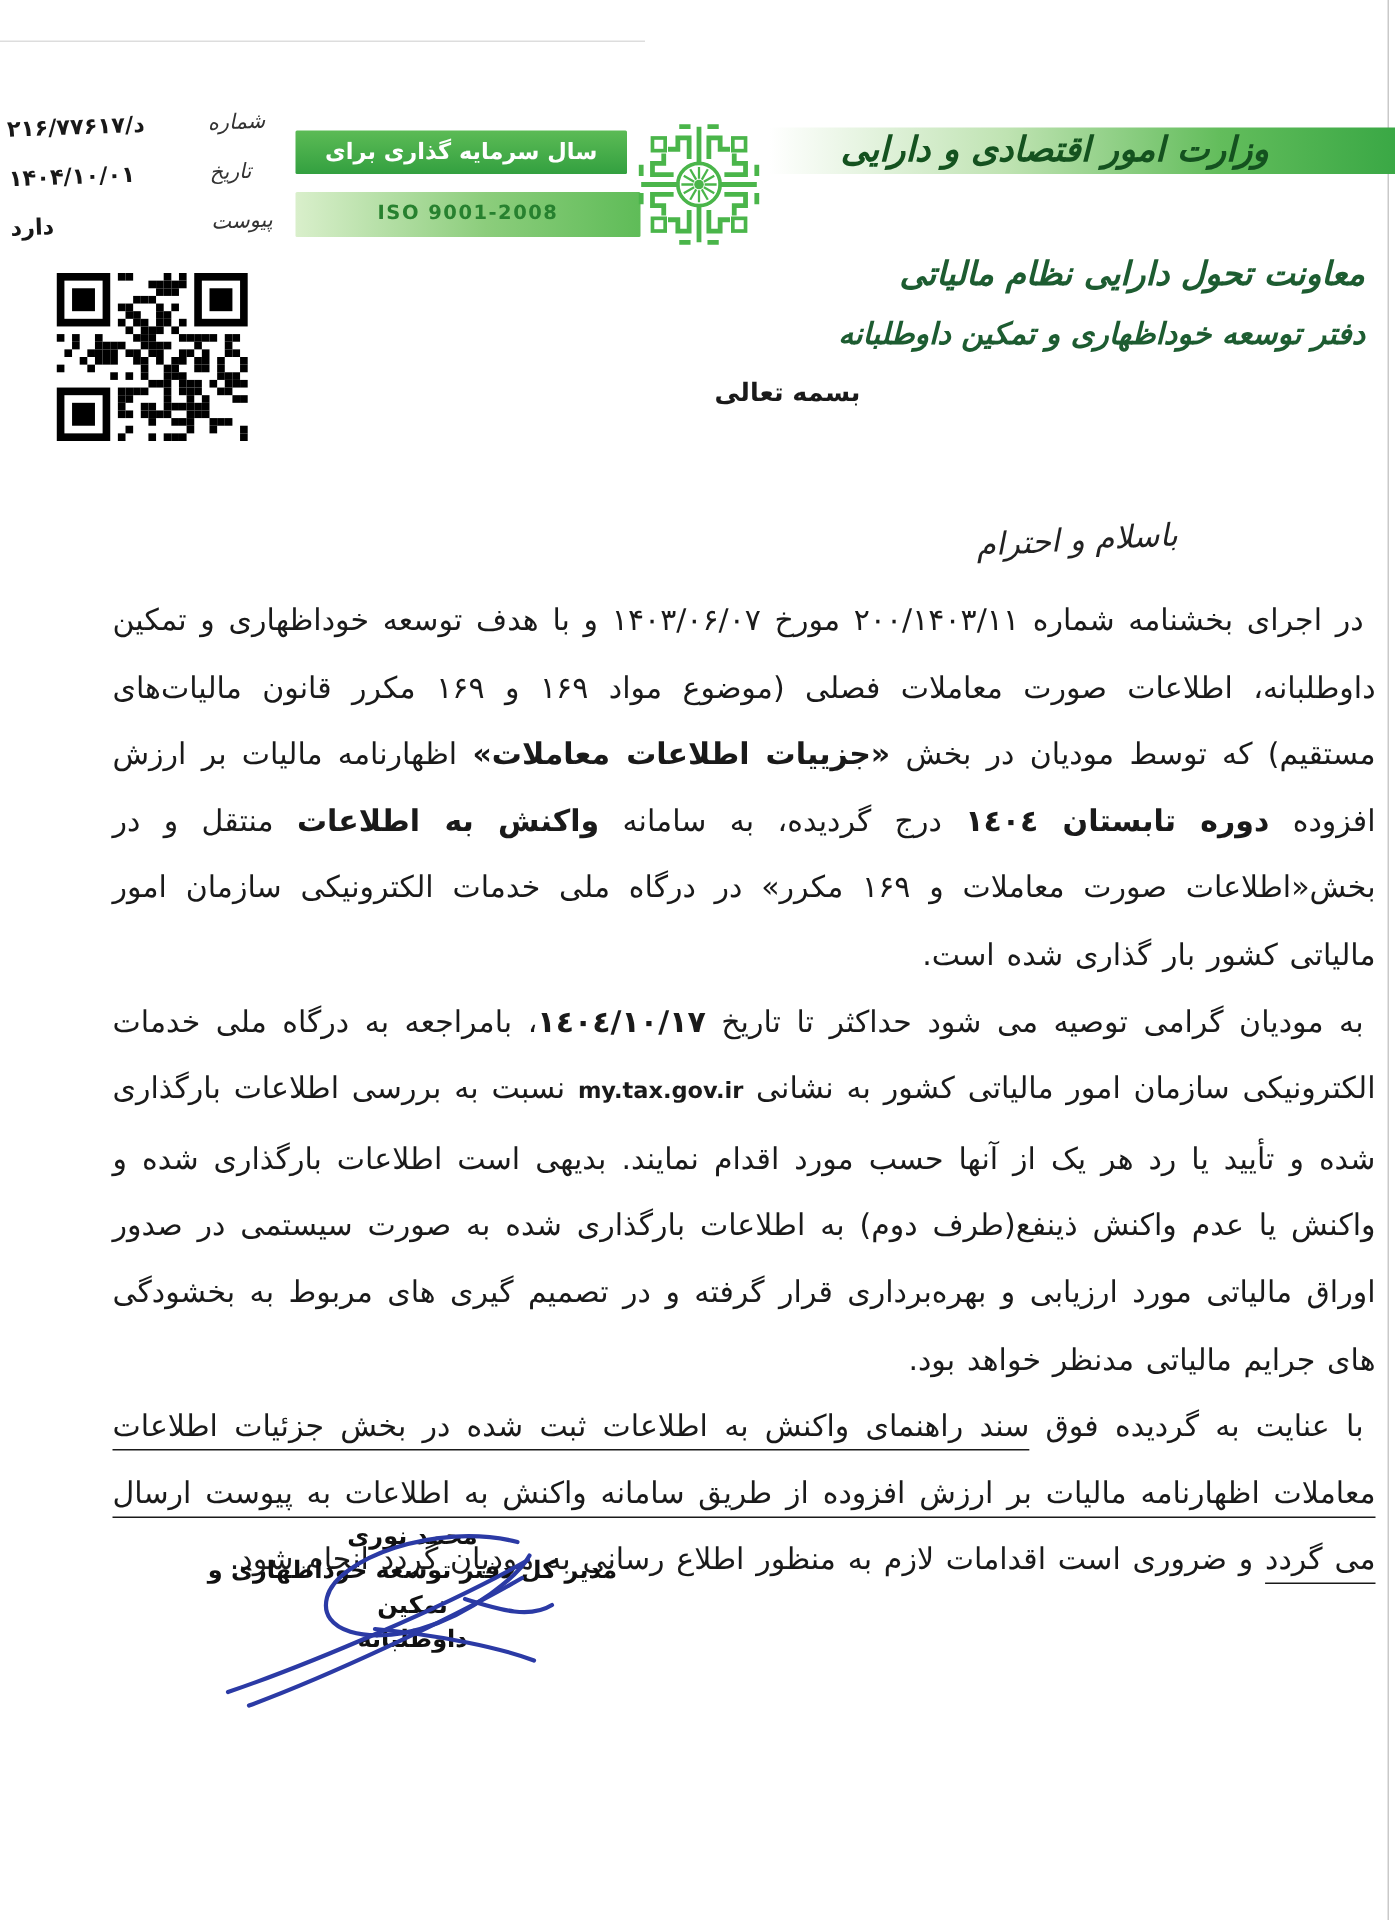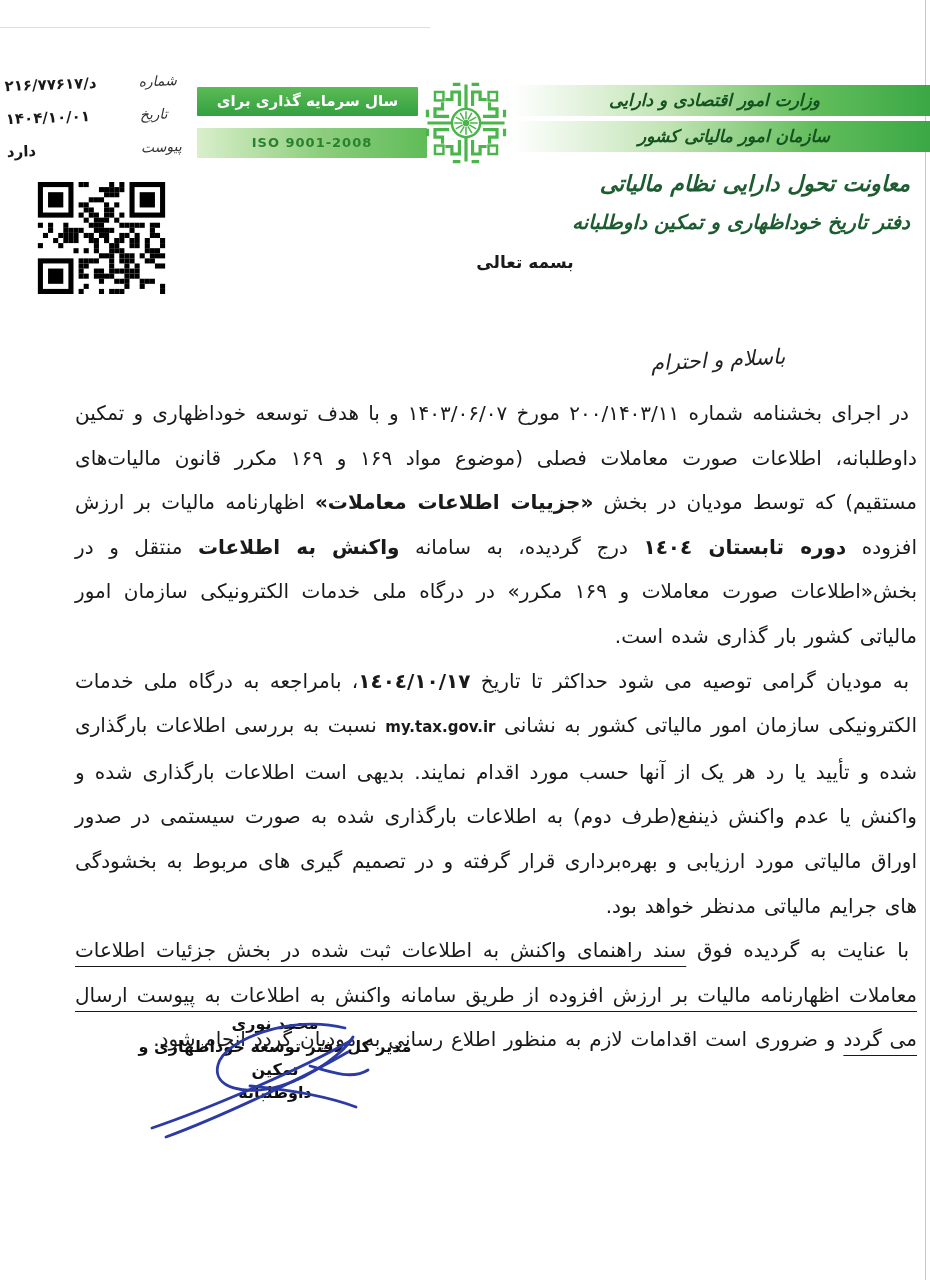--- a/index.html
+++ b/index.html
@@ -49,21 +49,21 @@
     letter-spacing:1px;border-radius:1px;
   }
   .logo{position:absolute;left:419px;top:76px;width:94px;height:94px;}
 
   .banner-right{
     position:absolute;right:0;height:31px;left:513px;
     background:linear-gradient(to right,rgba(255,255,255,0) 0%, #bfe3b2 38%, #63bd5c 72%, #3aa845 100%);
     direction:rtl;color:#14521f;
     font-family:"DejaVu Serif",serif;font-style:italic;font-weight:700;
   }
-  .banner-right-1{top:85px;font-size:17px;line-height:30px;padding-right:110px;}
+  .banner-right-1{top:85px;font-size:23px;line-height:30px;padding-right:84px;}
   .banner-right-2{top:121px;font-size:17px;line-height:30px;padding-right:100px;}
 
   .dept{position:absolute;right:20px;text-align:right;direction:rtl;color:var(--green-dark);
     font-family:"DejaVu Serif",serif;font-style:italic;font-weight:700;}
   .dept-1{top:170px;font-size:22px;}
   .dept-2{top:210px;font-size:20px;}
 
   
   .besmellah{position:absolute;left:455px;top:252px;width:140px;text-align:center;
     font-weight:700;font-size:17px;direction:rtl;}
@@ -318,24 +318,23 @@
       <use href="#spoke" transform="rotate(210)"></use>
         <use href="#spoke" transform="rotate(240)"></use>
       <use href="#spoke" transform="rotate(270)"></use>
         <use href="#spoke" transform="rotate(300)"></use>
       <use href="#spoke" transform="rotate(330)"></use>
     </g>
     <circle r="3.4" fill="#4ab54a"></circle>
   </svg>
 
   <div class="banner-right banner-right-1">وزارت امور اقتصادی و دارایی</div>
-  <div class="banner-right banner-right-2">سازمان امور مالیاتی کشور</div>
 
   <div class="dept dept-1">معاونت تحول دارایی نظام مالیاتی</div>
-  <div class="dept dept-2">دفتر تاریخ خوداظهاری و تمکین داوطلبانه</div>
+  <div class="dept dept-2">دفتر توسعه خوداظهاری و تمکین داوطلبانه</div>
 
   <div class="besmellah">بسمه تعالی</div>
   <div class="salutation">باسلام و احترام</div>
 
   <div class="body-text">
     <p><span>در اجرای بخشنامه شماره ۲۰۰/۱۴۰۳/۱۱ مورخ ۱۴۰۳/۰۶/۰۷ و با هدف توسعه خوداظهاری و تمکین داوطلبانه، اطلاعات صورت معاملات فصلی (موضوع مواد ۱۶۹ و ۱۶۹ مکرر قانون مالیات‌های مستقیم) که توسط مودیان در بخش </span><span class="seg-b">«جزییات اطلاعات معاملات»</span><span> اظهارنامه مالیات بر ارزش افزوده </span><span class="seg-b">دوره تابستان ١٤٠٤</span><span> درج گردیده، به سامانه </span><span class="seg-b">واکنش به اطلاعات</span><span> منتقل و در بخش«اطلاعات صورت معاملات و ۱۶۹ مکرر» در درگاه ملی خدمات الکترونیکی سازمان امور مالیاتی کشور بار گذاری شده است.</span></p>
     <p><span>به مودیان گرامی توصیه می شود حداکثر تا تاریخ </span><span class="seg-b">١٤٠٤/١٠/١٧</span><span>، بامراجعه به درگاه ملی خدمات الکترونیکی سازمان امور مالیاتی کشور به نشانی </span><span class="seg-b seg-ltr" dir="ltr">my.tax.gov.ir</span><span> نسبت به بررسی اطلاعات بارگذاری شده و تأیید یا رد هر یک از آنها حسب مورد اقدام نمایند. بدیهی است اطلاعات بارگذاری شده و واکنش یا عدم واکنش ذینفع(طرف دوم) به اطلاعات بارگذاری شده به صورت سیستمی در صدور اوراق مالیاتی مورد ارزیابی و بهره‌برداری قرار گرفته و در تصمیم گیری های مربوط به بخشودگی های جرایم مالیاتی مدنظر خواهد بود.</span></p>
     <p><span>با عنایت به گردیده فوق </span><span class="seg-u">سند راهنمای واکنش به اطلاعات ثبت شده در بخش جزئیات اطلاعات معاملات اظهارنامه مالیات بر ارزش افزوده از طریق سامانه واکنش به اطلاعات به پیوست ارسال می گردد</span><span> و ضروری است اقدامات لازم به منظور اطلاع رسانی به مودیان گردد انجام شود.</span></p>
   </div>
 

